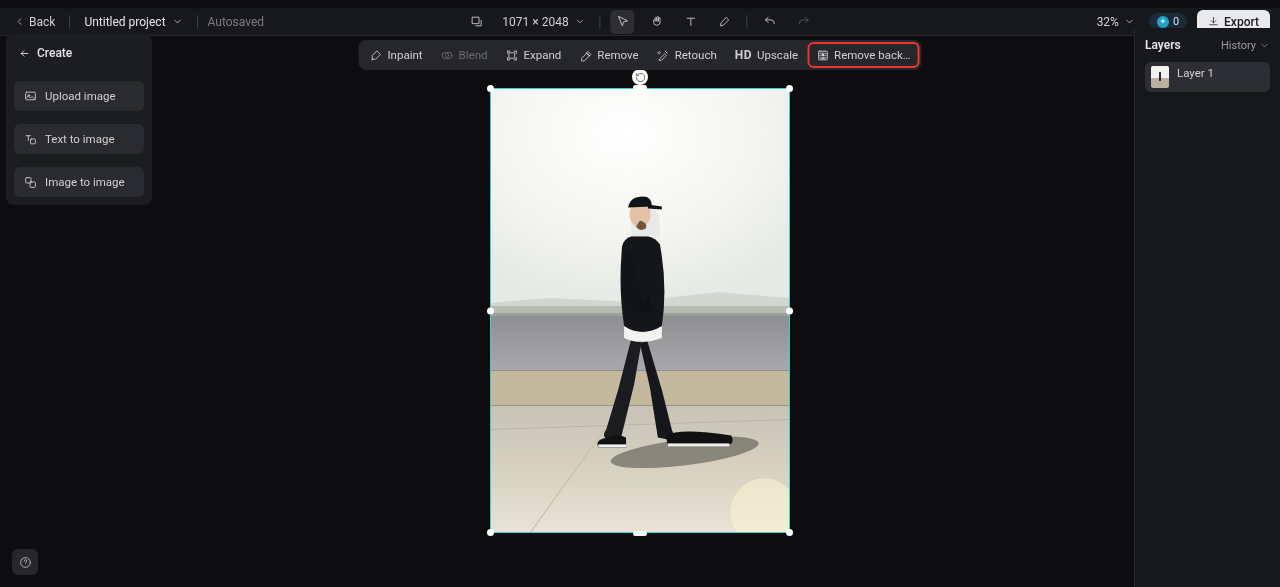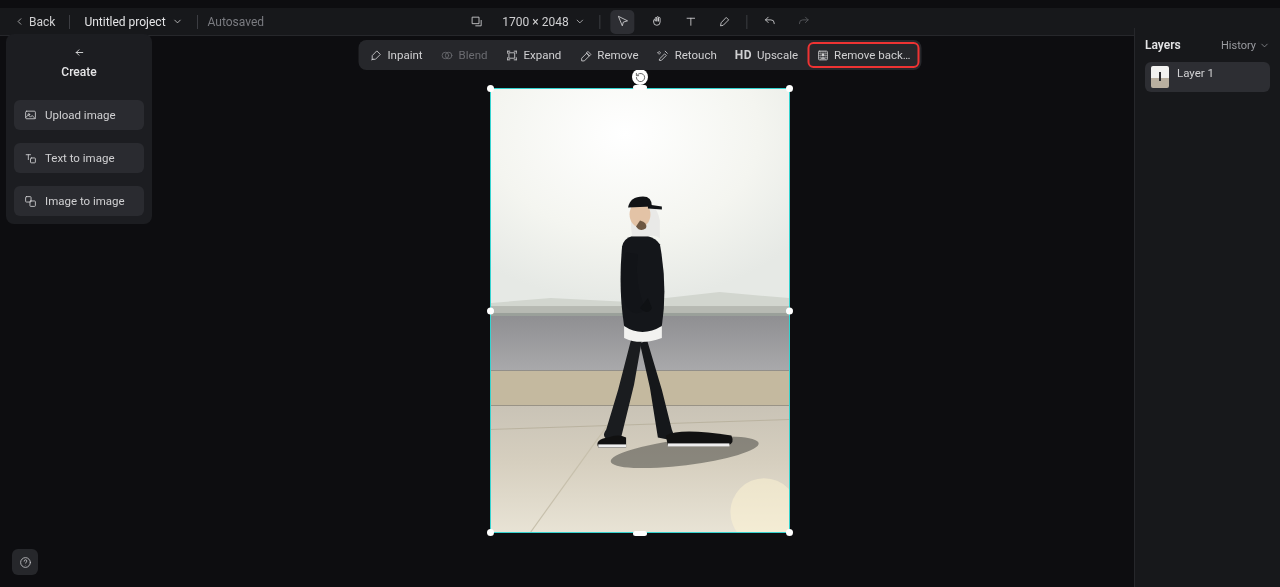--- a/index.html
+++ b/index.html
@@ -18,21 +18,21 @@
   .tool-ic { width: 24px; height: 24px; display: flex; align-items: center; justify-content: center; border-radius: 5px; cursor: pointer; color: #d0d0d2; }
   .tool-ic.active { background: #2d2e33; }
   .tb-right { margin-left: auto; display: flex; align-items: center; gap: 10px; }
   .zoom { display: flex; align-items: center; gap: 5px; color: #d0d0d2; cursor: pointer; padding: 2px 4px; border-radius: 4px; }
   .credits { display: flex; align-items: center; gap: 4px; background: #1b2a36; border-radius: 10px; padding: 2px 8px; font-size: 11px; color: #c9e0ee; cursor: pointer; }
   .credits .dot { width: 12px; height: 12px; border-radius: 50%; background: #1fa3c9; display: flex; align-items: center; justify-content: center; font-size: 8px; color: #fff; }
   .export-btn { display: flex; align-items: center; gap: 5px; background: #e9eaec; color: #1a1a1d; font-weight: 500; padding: 5px 11px; border-radius: 6px; cursor: pointer; font-size: 12px; }
 
   
   .left-panel { position: absolute; top: 34px; left: 6px; width: 146px; background: #1c1d21; border-radius: 8px; padding: 8px; }
-  .lp-title { display: flex; align-items: center; gap: 6px; color: #e5e5e7; font-size: 12px; font-weight: 500; padding: 4px 4px 8px 4px; flex-direction: column; }
+  .lp-title { display: flex; align-items: center; gap: 6px; color: #e5e5e7; font-size: 12px; font-weight: 500; padding: 4px 4px 8px 4px; }
   .lp-item { display: flex; align-items: center; gap: 8px; background: #2a2b30; border-radius: 6px; padding: 8px 10px; margin-top: 13px; font-size: 11.5px; color: #d0d0d2; cursor: pointer; }
   .lp-item:first-of-type { margin-top: 0; }
 
   
   .ctx-bar { position: absolute; top: 40px; left: 50%; transform: translateX(-50%); background: #26272b; border-radius: 8px; display: flex; align-items: center; padding: 3px; gap: 2px; font-size: 11.5px; }
   .ctx-item { display: flex; align-items: center; gap: 5px; padding: 5px 8px; border-radius: 5px; color: #d0d0d2; cursor: pointer; }
   .ctx-item.disabled { color: #6b6c71; cursor: default; }
   .ctx-item.highlight { outline: 2px solid #e33; outline-offset: -1px; }
 
   
@@ -178,21 +178,21 @@
   </div>
 
   <div class="tb-center">
     <div class="tool-ic">
       <svg class="ic" viewBox="0 0 24 24">
           <rect x="4" y="4" width="12" height="12"></rect>
           <path d="M20 10v10H10"></path>
         </svg>
     </div>
     <div class="canvas-size">
-      <span>1700 × 2048</span>
+      <span>1071 × 2048</span>
       <svg class="ic ic-sm" viewBox="0 0 24 24">
           <polyline points="6 9 12 15 18 9"></polyline>
         </svg>
     </div>
     <div class="divider-v"></div>
     <div class="tool-ic active">
       <svg class="ic" viewBox="0 0 24 24">
           <path d="M4 3l7 17 2-7 7-2z"></path>
         </svg>
     </div>
@@ -221,20 +221,40 @@
         </svg>
     </div>
     <div class="tool-ic" style="color:#5a5b60">
       <svg class="ic" viewBox="0 0 24 24">
           <path d="M15 14l5-5-5-5"></path>
           <path d="M20 9H10a6 6 0 00-6 6v1"></path>
         </svg>
     </div>
   </div>
 
+  <div class="tb-right">
+    <div class="zoom">
+      <span>32%</span>
+      <svg class="ic ic-sm" viewBox="0 0 24 24">
+          <polyline points="6 9 12 15 18 9"></polyline>
+        </svg>
+    </div>
+    <div class="credits">
+      <span class="dot">✦</span>
+      <span>0</span>
+    </div>
+    <div class="export-btn">
+      <svg class="ic ic-sm" viewBox="0 0 24 24" style="stroke:#1a1a1d">
+          <path d="M12 3v12"></path>
+          <polyline points="7 10 12 15 17 10"></polyline>
+          <path d="M4 19h16"></path>
+        </svg>
+      <span>Export</span>
+    </div>
+  </div>
 </div>
 
 <div class="left-panel">
   <div class="lp-title">
     <svg class="ic" viewBox="0 0 24 24">
         <polyline points="11 17 6 12 11 7"></polyline>
         <line x1="18" y1="12" x2="6" y2="12"></line>
       </svg>
     <span>Create</span>
   </div>

